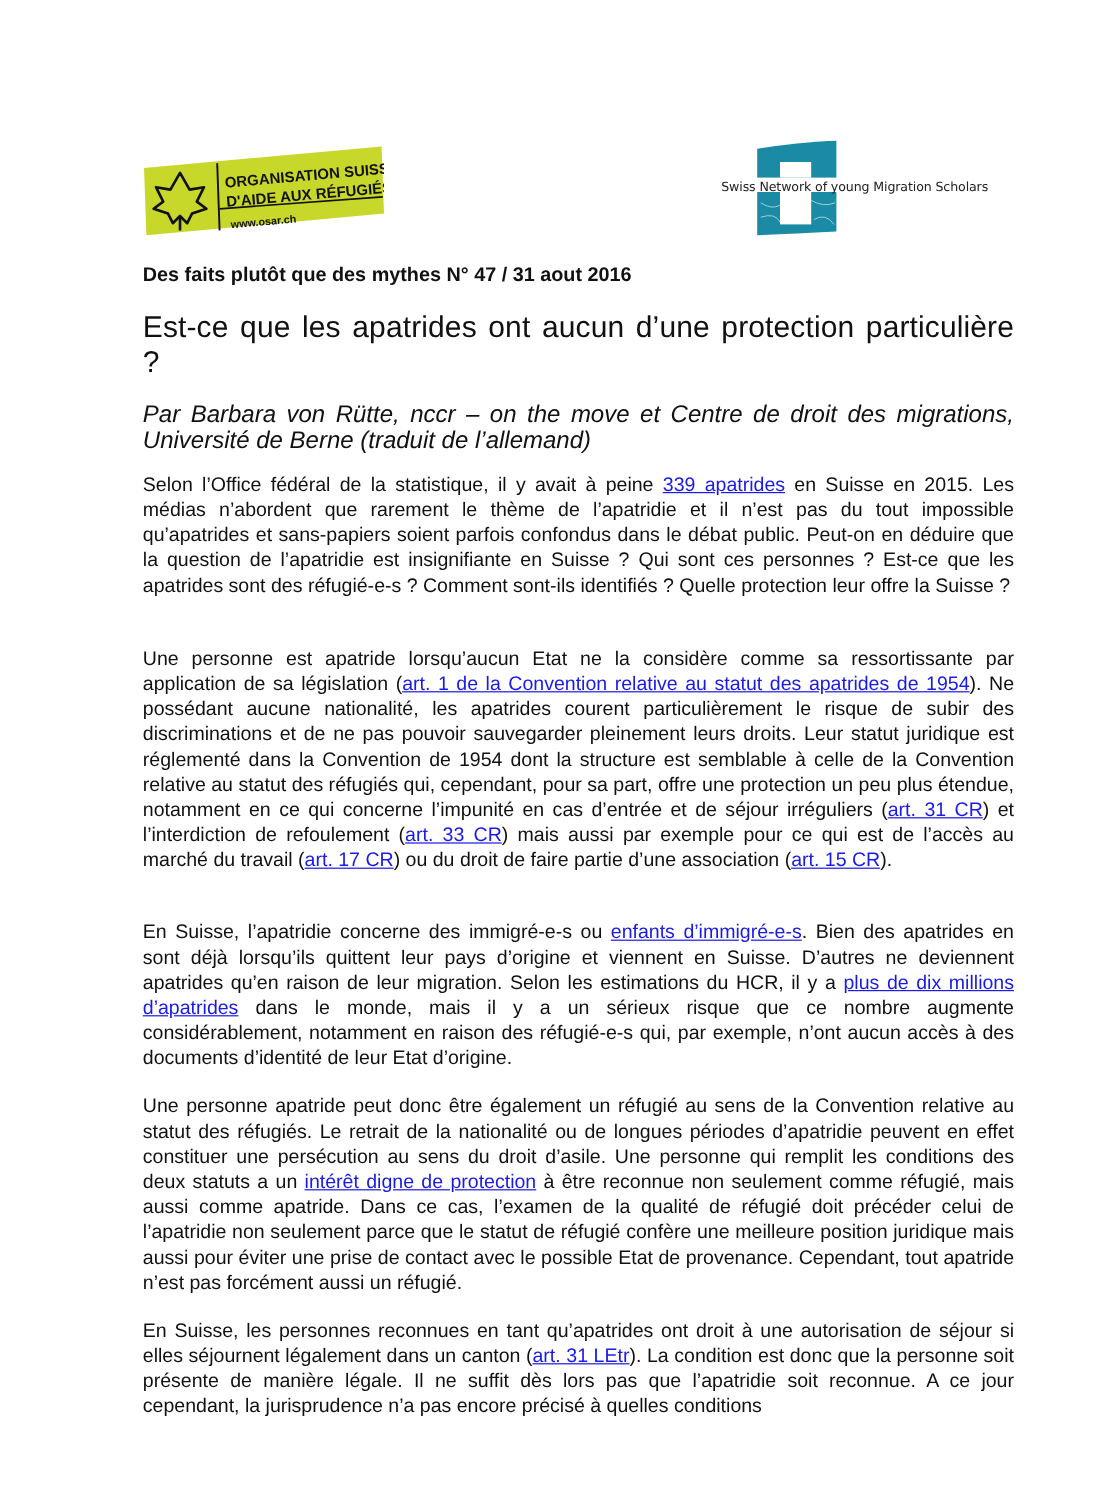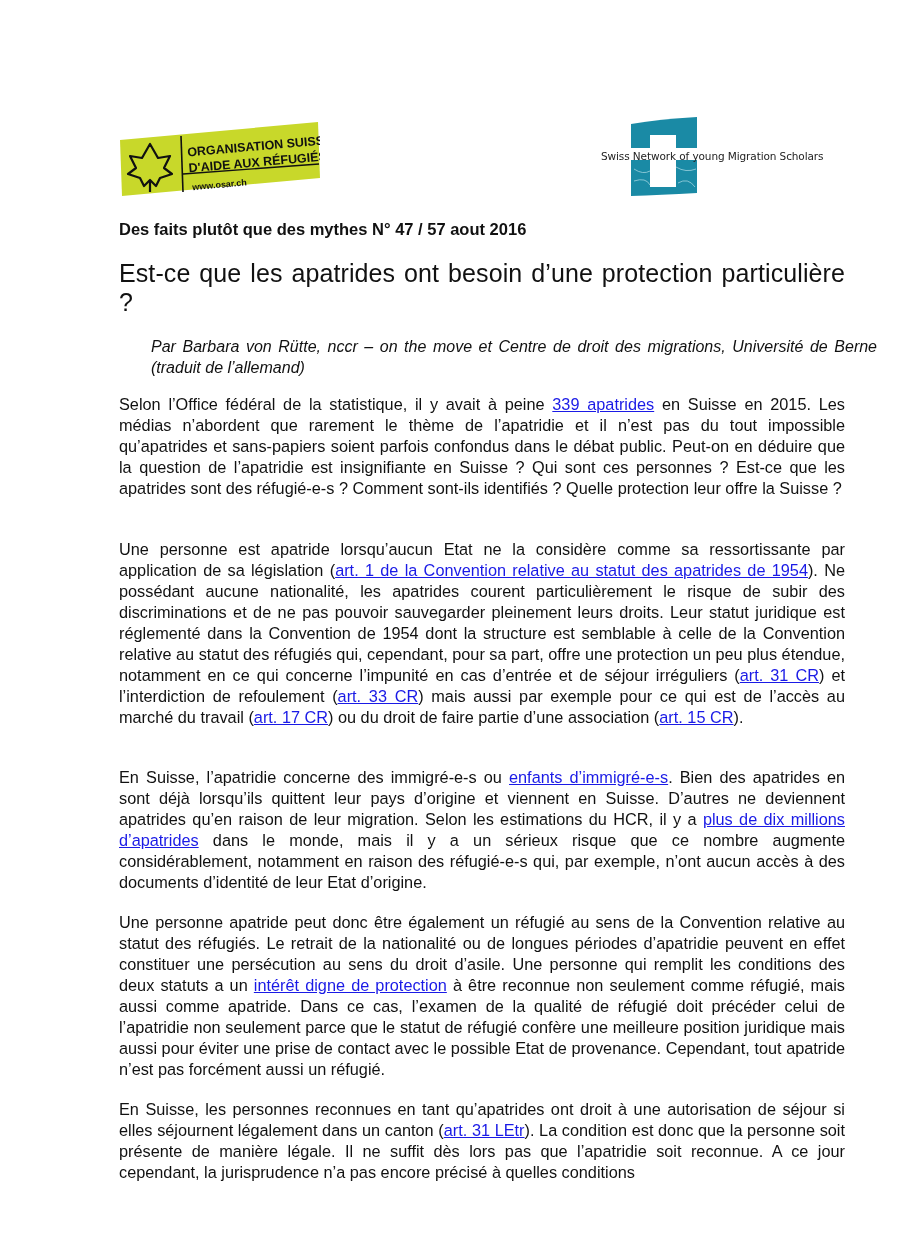--- a/index.html
+++ b/index.html
@@ -5,22 +5,22 @@
   html, body { margin:0; padding:0; background:#ffffff; }
   body { width:912px; height:1254px; position:relative; overflow:hidden;
          font-family:"Liberation Sans", sans-serif; color:#111; }
   .logo-osar { position:absolute; left:120px; top:118px; width:200px; height:78px; }
   .logo-snms { position:absolute; left:598px; top:117px; width:220px; height:80px; }
   .snms-text { position:absolute; left:3px; top:33px; font-size:10.5px; color:#222; white-space:nowrap;
                font-family:"DejaVu Sans", sans-serif; letter-spacing:-0.1px; }
   .kicker { position:absolute; left:119px; top:220px; font-weight:bold; font-size:16.5px; white-space:nowrap; }
   .title { position:absolute; left:119px; top:259px; width:726px; font-size:25px; line-height:29px;
            text-align:justify; text-align-last:left; letter-spacing:0.1px; }
-  .byline { position:absolute; left:119px; top:336px; width:726px; font-style:italic; font-size:16px;
-            line-height:21px; text-align:justify;margin-left:32px; }
+  .byline { position:absolute; left:119px; top:336px; width:726px; font-style:italic; font-size:20px;
+            line-height:21px; text-align:justify; }
   .para { position:absolute; left:119px; width:726px; font-size:16.3px; line-height:21px; text-align:justify; }
   a { color:#1a1ae6; }
 </style>
 </head>
 <body>
 
 <div class="logo-osar">
   <svg width="200" height="78" viewBox="0 0 200 78">
     <polygon points="0,22 198,4 200,60 2,78" fill="#c8d82a"></polygon>
 
@@ -42,21 +42,21 @@
   <svg width="220" height="80" viewBox="0 0 220 80" style="position:absolute;left:0;top:0">
     <path d="M33,7 Q62,2 99,0 L99,76 Q62,78 33,79 Z" fill="#1a8aa5"></path>
     <rect x="52" y="18" width="26" height="13" fill="#fff"></rect>
     <rect x="52" y="43" width="26" height="27" fill="#fff"></rect>
     <path d="M36,52 Q45,58 52,54 M36,64 Q48,60 52,68 M78,50 Q88,56 98,52 M80,66 Q90,60 97,70" stroke="#9fd3e0" stroke-width="0.8" fill="none"></path>
     <rect x="0" y="31" width="220" height="12" fill="#fff"></rect>
   </svg>
   <div class="snms-text">Swiss Network of young Migration Scholars</div>
 </div>
 
-<div class="kicker">Des faits plutôt que des mythes N° 47 / 57 aout 2016</div>
-<div class="title">Est-ce que les apatrides ont besoin d’une protection particulière ?</div>
+<div class="kicker">Des faits plutôt que des mythes N° 47 / 31 aout 2016</div>
+<div class="title">Est-ce que les apatrides ont aucun d’une protection particulière ?</div>
 <div class="byline">Par Barbara von Rütte, nccr – on the move et Centre de droit des migrations, Université de Berne (traduit de l’allemand)</div>
 
 <div class="para" style="top:394px"><span>Selon l’Office fédéral de la statistique, il y avait à peine </span><a href="#">339 apatrides</a><span> en Suisse en 2015. Les médias n’abordent que rarement le thème de l’apatridie et il n’est pas du tout impossible qu’apatrides et sans-papiers soient parfois confondus dans le débat public. Peut-on en déduire que la question de l’apatridie est insignifiante en Suisse ? Qui sont ces personnes ? Est-ce que les apatrides sont des réfugié-e-s ? Comment sont-ils identifiés ? Quelle protection leur offre la Suisse ?</span></div>
 <div class="para" style="top:539px"><span>Une personne est apatride lorsqu’aucun Etat ne la considère comme sa ressortissante par application de sa législation (</span><a href="#">art. 1 de la Convention relative au statut des apatrides de 1954</a><span>). Ne possédant aucune nationalité, les apatrides courent particulièrement le risque de subir des discriminations et de ne pas pouvoir sauvegarder pleinement leurs droits. Leur statut juridique est réglementé dans la Convention de 1954 dont la structure est semblable à celle de la Convention relative au statut des réfugiés qui, cependant, pour sa part, offre une protection un peu plus étendue, notamment en ce qui concerne l’impunité en cas d’entrée et de séjour irréguliers (</span><a href="#">art. 31 CR</a><span>) et l’interdiction de refoulement (</span><a href="#">art. 33 CR</a><span>) mais aussi par exemple pour ce qui est de l’accès au marché du travail (</span><a href="#">art. 17 CR</a><span>) ou du droit de faire partie d’une association (</span><a href="#">art. 15 CR</a><span>).</span></div>
 <div class="para" style="top:767px"><span>En Suisse, l’apatridie concerne des immigré-e-s ou </span><a href="#">enfants d’immigré-e-s</a><span>. Bien des apatrides en sont déjà lorsqu’ils quittent leur pays d’origine et viennent en Suisse. D’autres ne deviennent apatrides qu’en raison de leur migration. Selon les estimations du HCR, il y a </span><a href="#">plus de dix millions d’apatrides</a><span> dans le monde, mais il y a un sérieux risque que ce nombre augmente considérablement, notamment en raison des réfugié-e-s qui, par exemple, n’ont aucun accès à des documents d’identité de leur Etat d’origine.</span></div>
 <div class="para" style="top:912px"><span>Une personne apatride peut donc être également un réfugié au sens de la Convention relative au statut des réfugiés. Le retrait de la nationalité ou de longues périodes d’apatridie peuvent en effet constituer une persécution au sens du droit d’asile. Une personne qui remplit les conditions des deux statuts a un </span><a href="#">intérêt digne de protection</a><span> à être reconnue non seulement comme réfugié, mais aussi comme apatride. Dans ce cas, l’examen de la qualité de réfugié doit précéder celui de l’apatridie non seulement parce que le statut de réfugié confère une meilleure position juridique mais aussi pour éviter une prise de contact avec le possible Etat de provenance. Cependant, tout apatride n’est pas forcément aussi un réfugié.</span></div>
 <div class="para" style="top:1099px"><span>En Suisse, les personnes reconnues en tant qu’apatrides ont droit à une autorisation de séjour si elles séjournent légalement dans un canton (</span><a href="#">art. 31 LEtr</a><span>). La condition est donc que la personne soit présente de manière légale. Il ne suffit dès lors pas que l’apatridie soit reconnue. A ce jour cependant, la jurisprudence n’a pas encore précisé à quelles conditions</span></div>
 
 </body></html>

